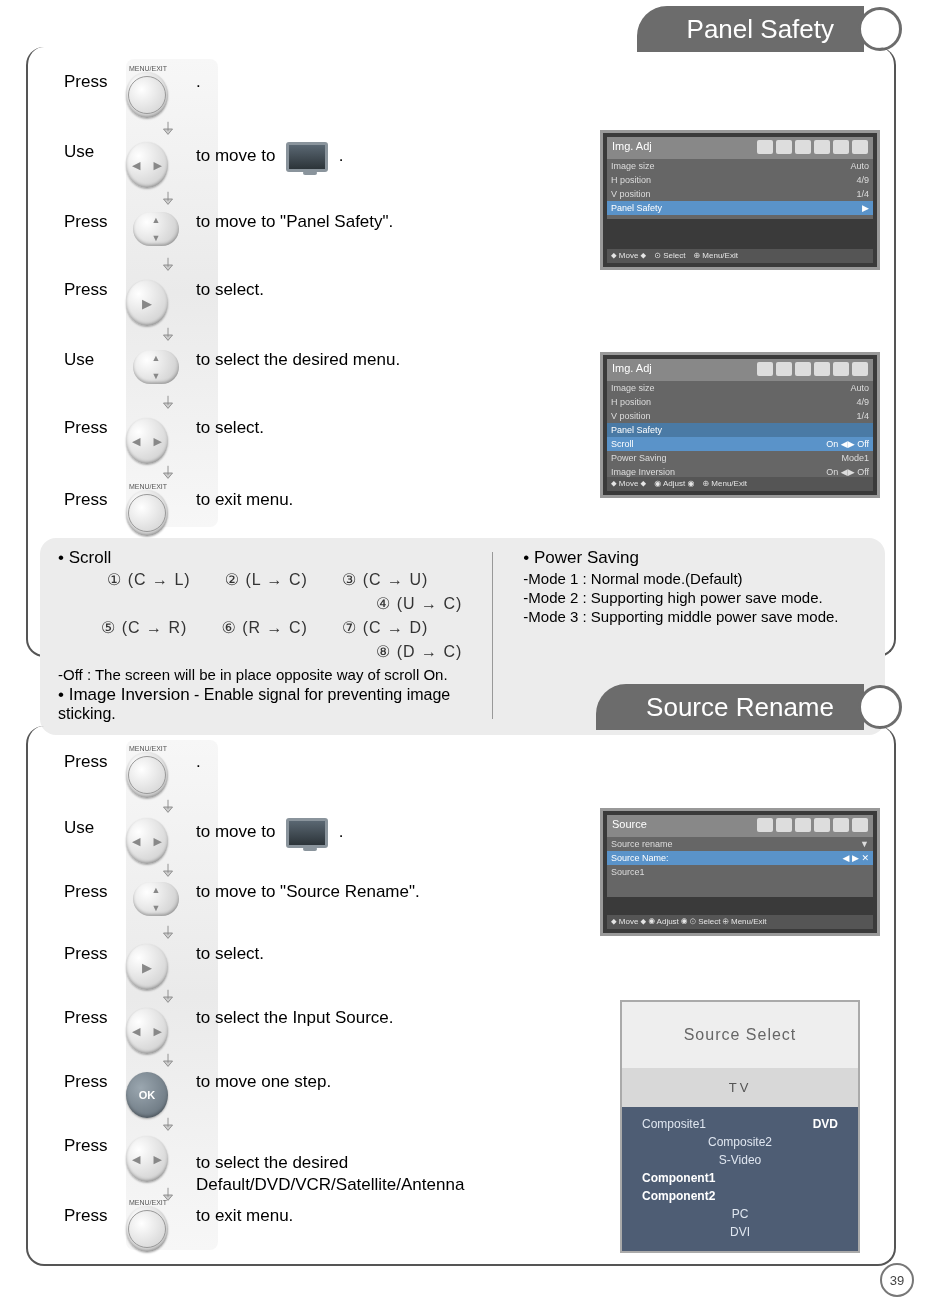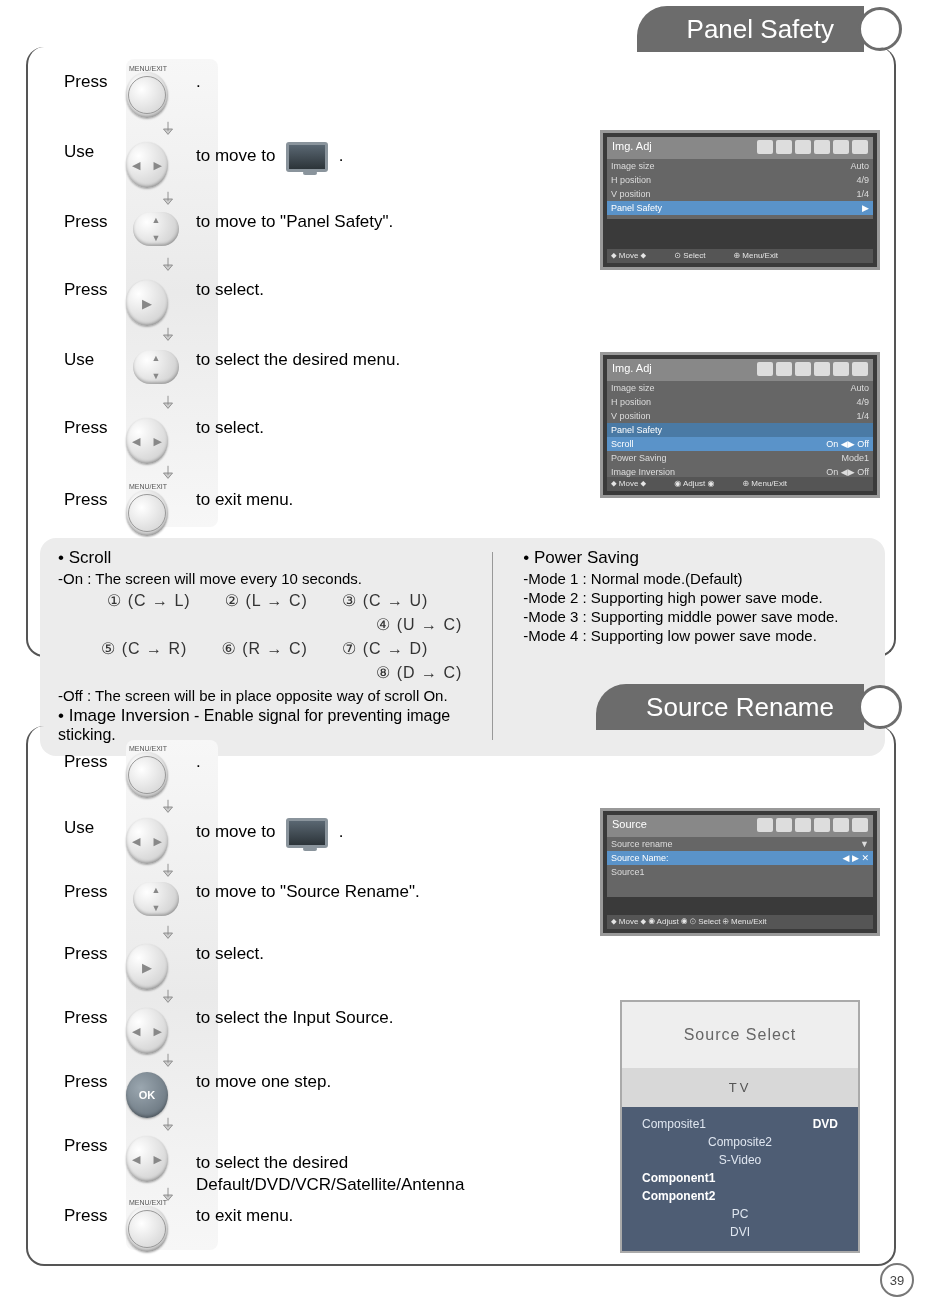--- a/index.html
+++ b/index.html
@@ -124,21 +124,21 @@
     border:3px solid #999;
     padding:4px;
     font-size:10px;
     color:#e5e5e5;
   }
   .osd-header{ background:#888; color:#fff; padding:3px 5px; display:flex; justify-content:space-between; font-size:11px; align-items:flex-start;}
   .osd-header .icons span{ display:inline-block; width:16px; height:14px; background:#ddd; margin-left:3px; border-radius:2px;}
   .osd-row{ padding:2px 4px; display:flex; justify-content:space-between; font-size:9px; color:#ddd;}
   .osd-row.hl{ background:#5a93c9; color:#fff;}
   .osd-row.hl2{ background:#4a7aa5; color:#fff;}
-  .osd-footer{ background:#555; padding:2px 4px; font-size:8px; display:flex; gap:28px; margin-top:auto;}
+  .osd-footer{ background:#555; padding:2px 4px; font-size:8px; display:flex; gap:8px; margin-top:auto;}
   .osd-body{ background:#666; min-height:60px; }
 
   .info-box {
     position:absolute;
     left:40px; width: 845px;
     background:#ececec;
     border-radius:16px;
     padding: 10px 18px 12px;
     font-size:16px;
     display:flex;
@@ -337,36 +337,34 @@
   <div class="osd-footer">
     <span>⬥ Move ⬥</span>
     <span>◉ Adjust ◉</span>
     <span>⊕ Menu/Exit</span>
   </div>
 </div>
 
 <div class="info-box" style="top:538px;">
   <div class="info-col">
     <div class="bullet-title">Scroll</div>
-    <div class="info-line">-On : The screen will move every 10 seconds.</div>
     <div class="seq-img">① (C → L)  ② (L → C)  ③ (C → U)  ④ (U → C)</div>
     <div class="seq-img">⑤ (C → R)  ⑥ (R → C)  ⑦ (C → D)  ⑧ (D → C)</div>
     <div class="info-line">-Off : The screen will be in place opposite way of scroll On.</div>
     <div>
       <span class="bullet-title" style="display:inline;">Image Inversion</span>
       <span>- Enable signal for preventing image sticking.</span>
     </div>
   </div>
   <div class="info-divider"></div>
   <div class="info-col" style="flex:0.85;">
     <div class="bullet-title">Power Saving</div>
     <div class="info-line">-Mode 1 : Normal mode.(Default)</div>
     <div class="info-line">-Mode 2 : Supporting high power save mode.</div>
     <div class="info-line">-Mode 3 : Supporting middle power save mode.</div>
-    <div class="info-line">-Mode 4 : Supporting low power save mode.</div>
   </div>
 </div>
 
 <div class="section-tab" style="top:684px;">
   <div class="tab-shape">Source Rename</div>
   <div class="tab-circle"></div>
 </div>
 
 <div class="panel-border panel2"></div>
 <div class="step-col sc2"></div>

